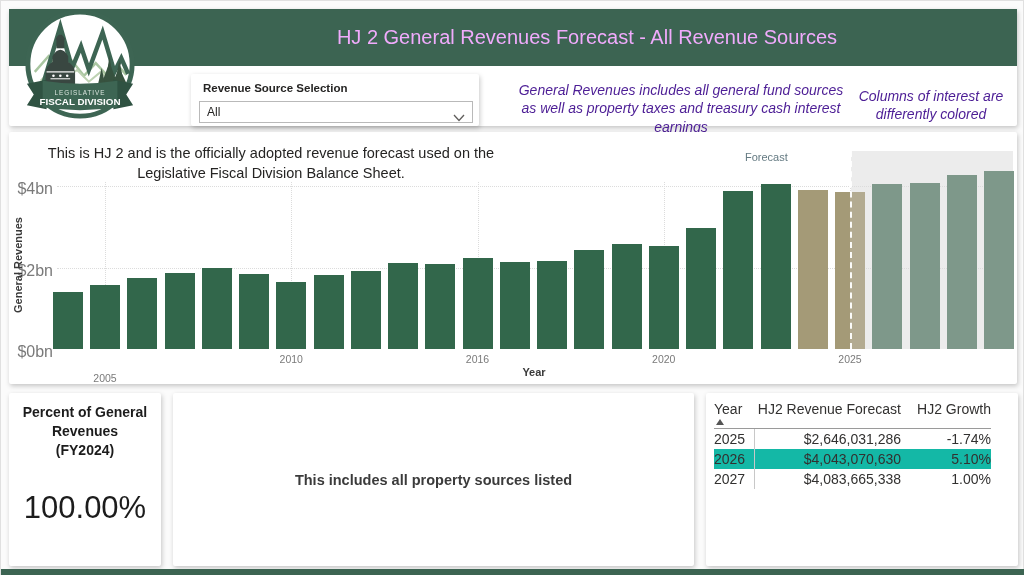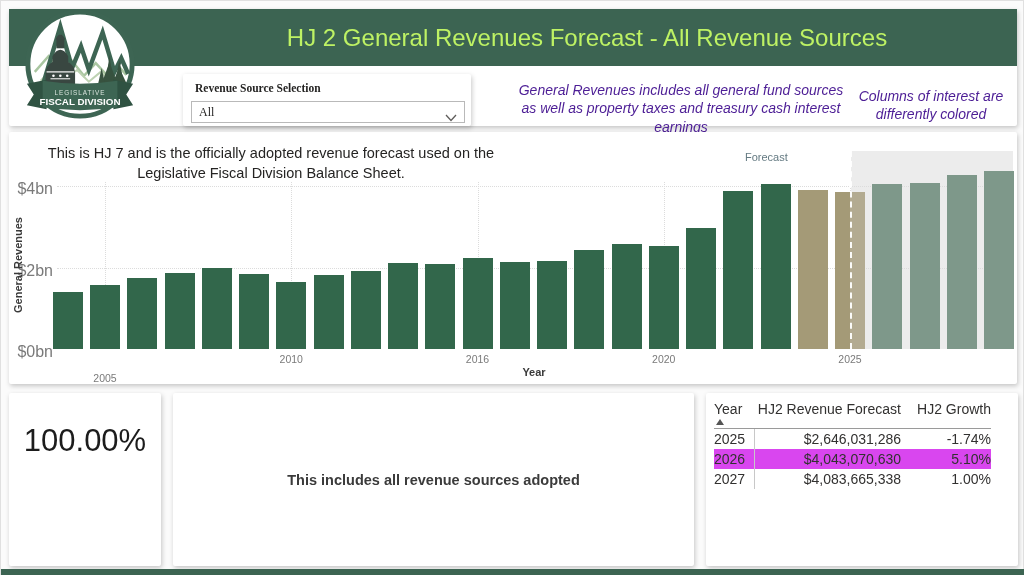--- a/index.html
+++ b/index.html
@@ -4,24 +4,24 @@
 <style>
   html,body{margin:0;padding:0;}
   body{width:1024px;height:575px;background:#fafafa;font-family:"Liberation Sans",sans-serif;overflow:hidden;}
   .page{position:relative;width:1024px;height:575px;background:#fbfbfb;border:1px solid #e0e0e0;box-sizing:border-box;}
   .card{background:#fff;box-shadow:1px 2px 5px rgba(0,0,0,0.22);border-radius:2px;}
 
   
   .top-block{position:absolute;left:8px;top:8px;width:1008px;height:117px;}
   .header-band{position:absolute;left:0;top:0;width:100%;height:57px;background:#3c6452;}
   .page-title{position:absolute;left:160px;right:12px;top:0;height:58px;line-height:57px;text-align:center;
-    color:#bef264;font-size:24px;font-weight:400;white-space:nowrap;}
+    color:#f0abfc;font-size:20px;font-weight:400;white-space:nowrap;}
   .logo{position:absolute;left:20px;top:6px;width:118px;height:118px;z-index:30;}
 
-  .slicer{position:absolute;left:174px;top:65px;width:288px;height:52px;z-index:5;font-family:Liberation Serif, serif;}
+  .slicer{position:absolute;left:182px;top:65px;width:288px;height:52px;z-index:5;}
   .slicer-label{position:absolute;left:12px;top:8px;font-size:11.5px;font-weight:bold;color:#252423;}
   .slicer-box{position:absolute;left:8px;top:27px;width:265px;height:20px;border:1px solid #b9b9b9;background:#fff;
     font-size:12px;color:#252423;line-height:20px;padding-left:7px;cursor:pointer;}
   .slicer-chev{position:absolute;right:7px;top:6px;}
 
   .note{position:absolute;font-style:italic;color:#4c1d95;font-size:14px;line-height:1.32;text-align:center;}
   .note1{left:507px;top:72px;width:330px;}
   .note2{left:847px;top:78px;width:150px;}
 
   
@@ -48,21 +48,21 @@
     font-size:14.5px;font-weight:600;color:#3b3b3b;}
   .table-card{position:absolute;left:705px;top:392px;width:312px;height:173px;}
   table.fc{border-collapse:collapse;margin:8px 0 0 8px;font-size:14px;color:#323130;}
   table.fc th{font-weight:400;text-align:right;vertical-align:top;padding:0 0 3px 0;border-bottom:1px solid #9a9a9a;}
   table.fc th:first-child{text-align:left;width:40px;}
   table.fc th:nth-child(2){width:147px;}
   table.fc th:nth-child(3){width:82px;padding-left:8px;}
   table.fc td{text-align:right;padding:1.5px 0;line-height:17px;}
   table.fc td:first-child{text-align:left;border-right:1px solid #c8c8c8;}
   table.fc td:nth-child(3){padding-left:8px;}
-  table.fc tr.hl{background:#d946ef;}
+  table.fc tr.hl{background:#14b8a6;}
   .sort-icon{display:block;width:0;height:0;border-left:4px solid transparent;border-right:4px solid transparent;
     border-bottom:6px solid #555;margin:2px 0 0 2px;}
 
   .footer-bar{position:absolute;left:0;top:568px;width:1024px;height:7px;background:#3c6452;}
 </style>
 </head>
 <body>
 
 <div class="page">
 
@@ -129,21 +129,21 @@
     <div class="forecast-region"></div>
     <div id="grids">
         <div class="grid-v" style="left: 96px;"></div>
         <div class="grid-v" style="left: 282.25px;"></div>
         <div class="grid-v" style="left: 468.5px;"></div>
         <div class="grid-v" style="left: 654.75px;"></div>
         <div class="grid-v" style="left: 841px;"></div>
         <div class="grid-h" style="top: 135.5px;"></div>
         <div class="grid-h" style="top: 54px;"></div>
       </div>
-    <div class="annotation">This is HJ 7 and is the officially adopted revenue forecast used on the Legislative Fiscal Division Balance Sheet.</div>
+    <div class="annotation">This is HJ 2 and is the officially adopted revenue forecast used on the Legislative Fiscal Division Balance Sheet.</div>
     <div id="bars">
         <div class="bar" style="left: 43.75px; height: 57px; background: rgb(50, 103, 75);"></div>
         <div class="bar" style="left: 81px; height: 63.6px; background: rgb(50, 103, 75);"></div>
         <div class="bar" style="left: 118.25px; height: 71.3px; background: rgb(50, 103, 75);"></div>
         <div class="bar" style="left: 155.5px; height: 75.8px; background: rgb(50, 103, 75);"></div>
         <div class="bar" style="left: 192.75px; height: 80.7px; background: rgb(50, 103, 75);"></div>
         <div class="bar" style="left: 230px; height: 75px; background: rgb(50, 103, 75);"></div>
         <div class="bar" style="left: 267.25px; height: 66.8px; background: rgb(50, 103, 75);"></div>
         <div class="bar" style="left: 304.5px; height: 73.8px; background: rgb(50, 103, 75);"></div>
         <div class="bar" style="left: 341.75px; height: 77.8px; background: rgb(50, 103, 75);"></div>
@@ -177,25 +177,30 @@
         <div class="xtick" style="left: 282.25px;">2010</div>
         <div class="xtick" style="left: 468.5px;">2016</div>
         <div class="xtick" style="left: 654.75px;">2020</div>
         <div class="xtick" style="left: 841px;">2025</div>
       </div>
     <div class="y-title">General Revenues</div>
     <div class="x-title">Year</div>
   </div>
 
   <div class="kpi-card card">
+    <div class="kpi-title">
+      <div>Percent of General</div>
+      <div>Revenues</div>
+      <div>(FY2024)</div>
+    </div>
     <div class="kpi-value">100.00%</div>
   </div>
 
   <div class="desc-card card">
-    <div class="desc-text">This includes all revenue sources adopted</div>
+    <div class="desc-text">This includes all property sources listed</div>
   </div>
 
   <div class="table-card card">
     <table class="fc">
       <thead>
         <tr>
           <th>
             <span>Year</span>
             <span class="sort-icon"></span>
           </th>

